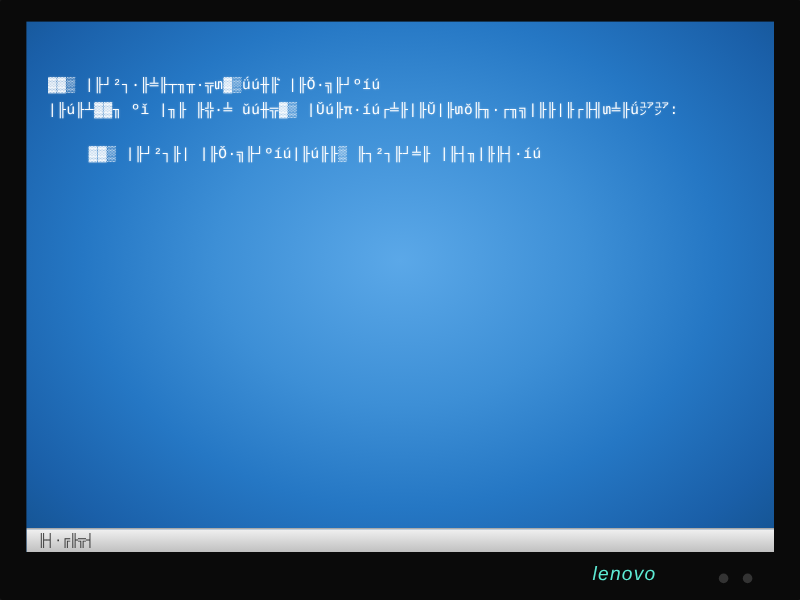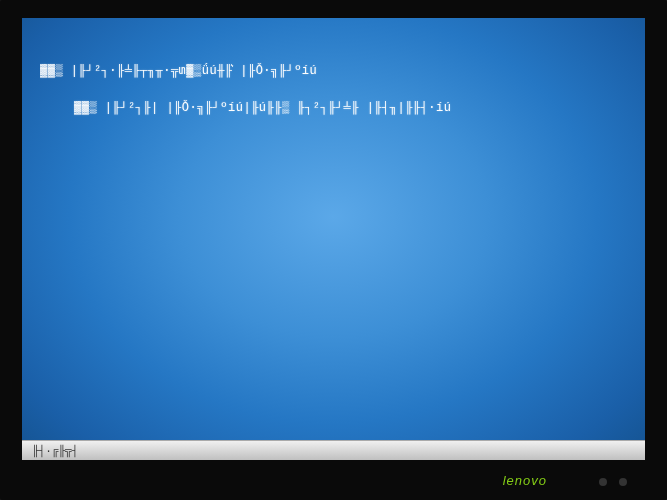--- a/index.html
+++ b/index.html
@@ -79,22 +79,22 @@
     .taskbar-item {
       font-size: 11px;
       color: #333;
       padding: 0 6px;
     }
     
     .monitor-brand {
       position: absolute;
       bottom: 12px;
       right: 120px;
-      color: #84cc16;
-      font-size: 13px;
+      color: #5eead4;
+      font-size: 16px;
       font-style: italic;
       font-family: Arial, sans-serif;
       letter-spacing: 1px;
     }
     
     .monitor-button {
       position: absolute;
       bottom: 14px;
       right: 60px;
       width: 8px;
@@ -107,20 +107,21 @@
       right: 40px;
     }
   </style>
 </head>
 <body>
 
 <div class="monitor-bezel">
   <div class="screen-area">
     <div class="error-content">
       <div class="error-line">▓▓▒ |╟┘²┐·╟╧╟┬╖╥·╦տ▓▒ǘú╫╟͛ |╟Ǒ·╗╟┘ºíú</div>
+      <div class="error-line">|╟ú╟┴▓▓╖ ºǐ |╖╟ ╟╬·╧ ǔú╫╦▓▒ |Ǔú╟π·íú┌╧╟|╟Ǔ|╟տǒ╟╖·┌╖╗|╟╟|╟┌╟╢տ╧╟ǘ㍐㍐:</div>
       <div class="error-line spaced">▓▓▒ |╟┘²┐╟| |╟Ǒ·╗╟┘ºíú|╟ú╟╟▒ ╟┐²┐╟┘╧╟ |╟┤╖|╟╟┤·íú</div>
     </div>
     <div class="taskbar">
       <div class="taskbar-item">╟┤·╔╟╦┤</div>
     </div>
   </div>
   <div class="monitor-brand">lenovo</div>
   <div class="monitor-button"></div>
   <div class="monitor-button btn2"></div>
 </div>

